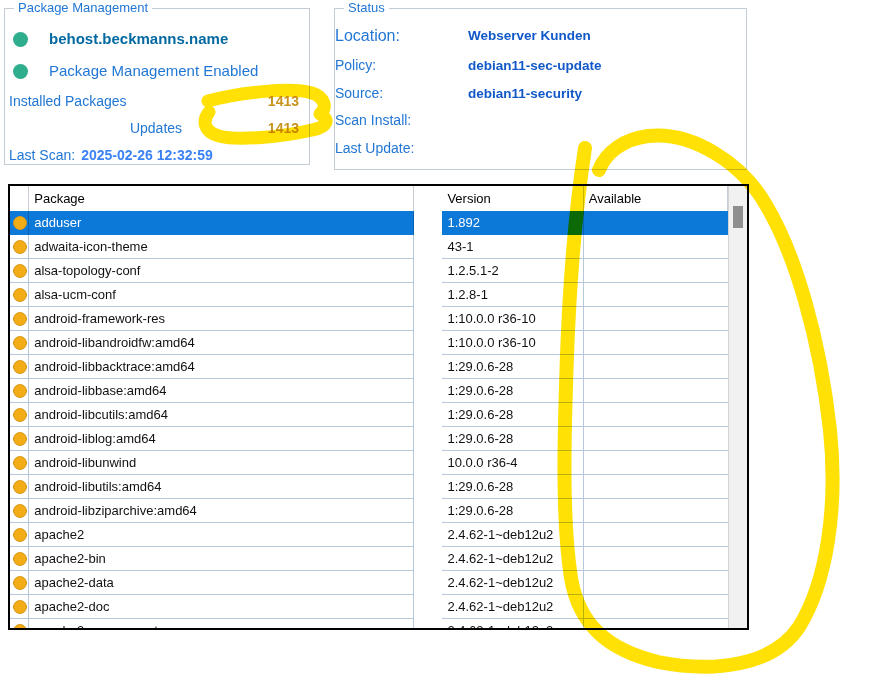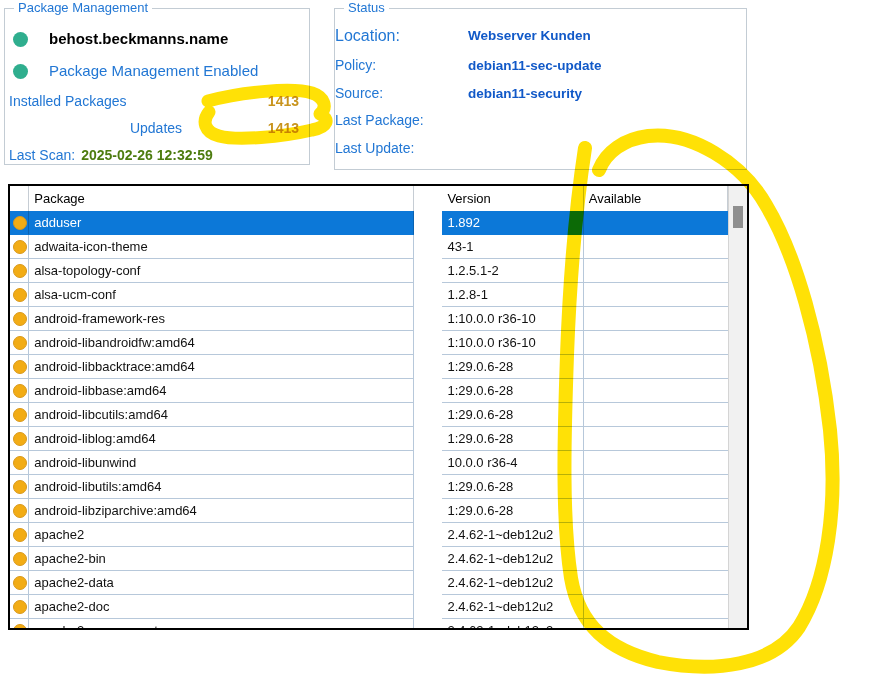--- a/index.html
+++ b/index.html
@@ -25,34 +25,34 @@
 
   .pm-row { position: absolute; left: 0; width: 100%; }
   .dot {
     position: absolute;
     width: 15px; height: 15px;
     border-radius: 50%;
     background: #2fae8e;
   }
   .host-line   { top: 21px; }
   .host-line .dot { left: 8px; top: 2px; }
-  .host-line .txt { position: absolute; left: 44px; top: 0; font-size: 15px; font-weight: bold; color: #000000; }
+  .host-line .txt { position: absolute; left: 44px; top: 0; font-size: 15px; font-weight: bold; color: #0369a1; }
   .enabled-line { top: 53px; }
   .enabled-line .dot { left: 8px; top: 2px; }
   .enabled-line .txt { position: absolute; left: 44px; top: 0; font-size: 15px; color: #2277d4; }
 
   .kv-line { position: absolute; left: 4px; right: 6px; font-size: 14px; color: #2277d4; }
   .kv-line .num {
     position: absolute; right: 4px; top: 0;
     font-size: 14px; font-weight: bold; color: #c8941e;
   }
   #installed-line { top: 84px; }
   #updates-line   { top: 111px; text-align: center; }
   #lastscan-line  { top: 138px; }
-  #lastscan-line .scan-val { font-weight: bold; color: #4d7c0f; margin-left: 6px; }
+  #lastscan-line .scan-val { font-weight: bold; color: #3b82f6; margin-left: 6px; }
 
   
   .status-field { position: absolute; left: 0; width: 100%; }
   .status-field .sf-label {
     position: absolute; left: 0; width: 118px;
     text-align: left;
     font-size: 14px; color: #2277d4;
   }
   .status-field .sf-value {
     position: absolute; left: 133px; top: 1px;
@@ -171,21 +171,21 @@
   </div>
   <div class="status-field" id="sf-1">
     <span class="sf-label">Policy:</span>
     <span class="sf-value">debian11-sec-update</span>
   </div>
   <div class="status-field" id="sf-2">
     <span class="sf-label">Source:</span>
     <span class="sf-value">debian11-security</span>
   </div>
   <div class="status-field" id="sf-3">
-    <span class="sf-label">Last Package:</span>
+    <span class="sf-label">Scan Install:</span>
     <span class="sf-value"></span>
   </div>
   <div class="status-field" id="sf-4">
     <span class="sf-label">Last Update:</span>
     <span class="sf-value"></span>
   </div>
 </div>
 
 <div id="pkg-table">
   <div id="table-inner">

